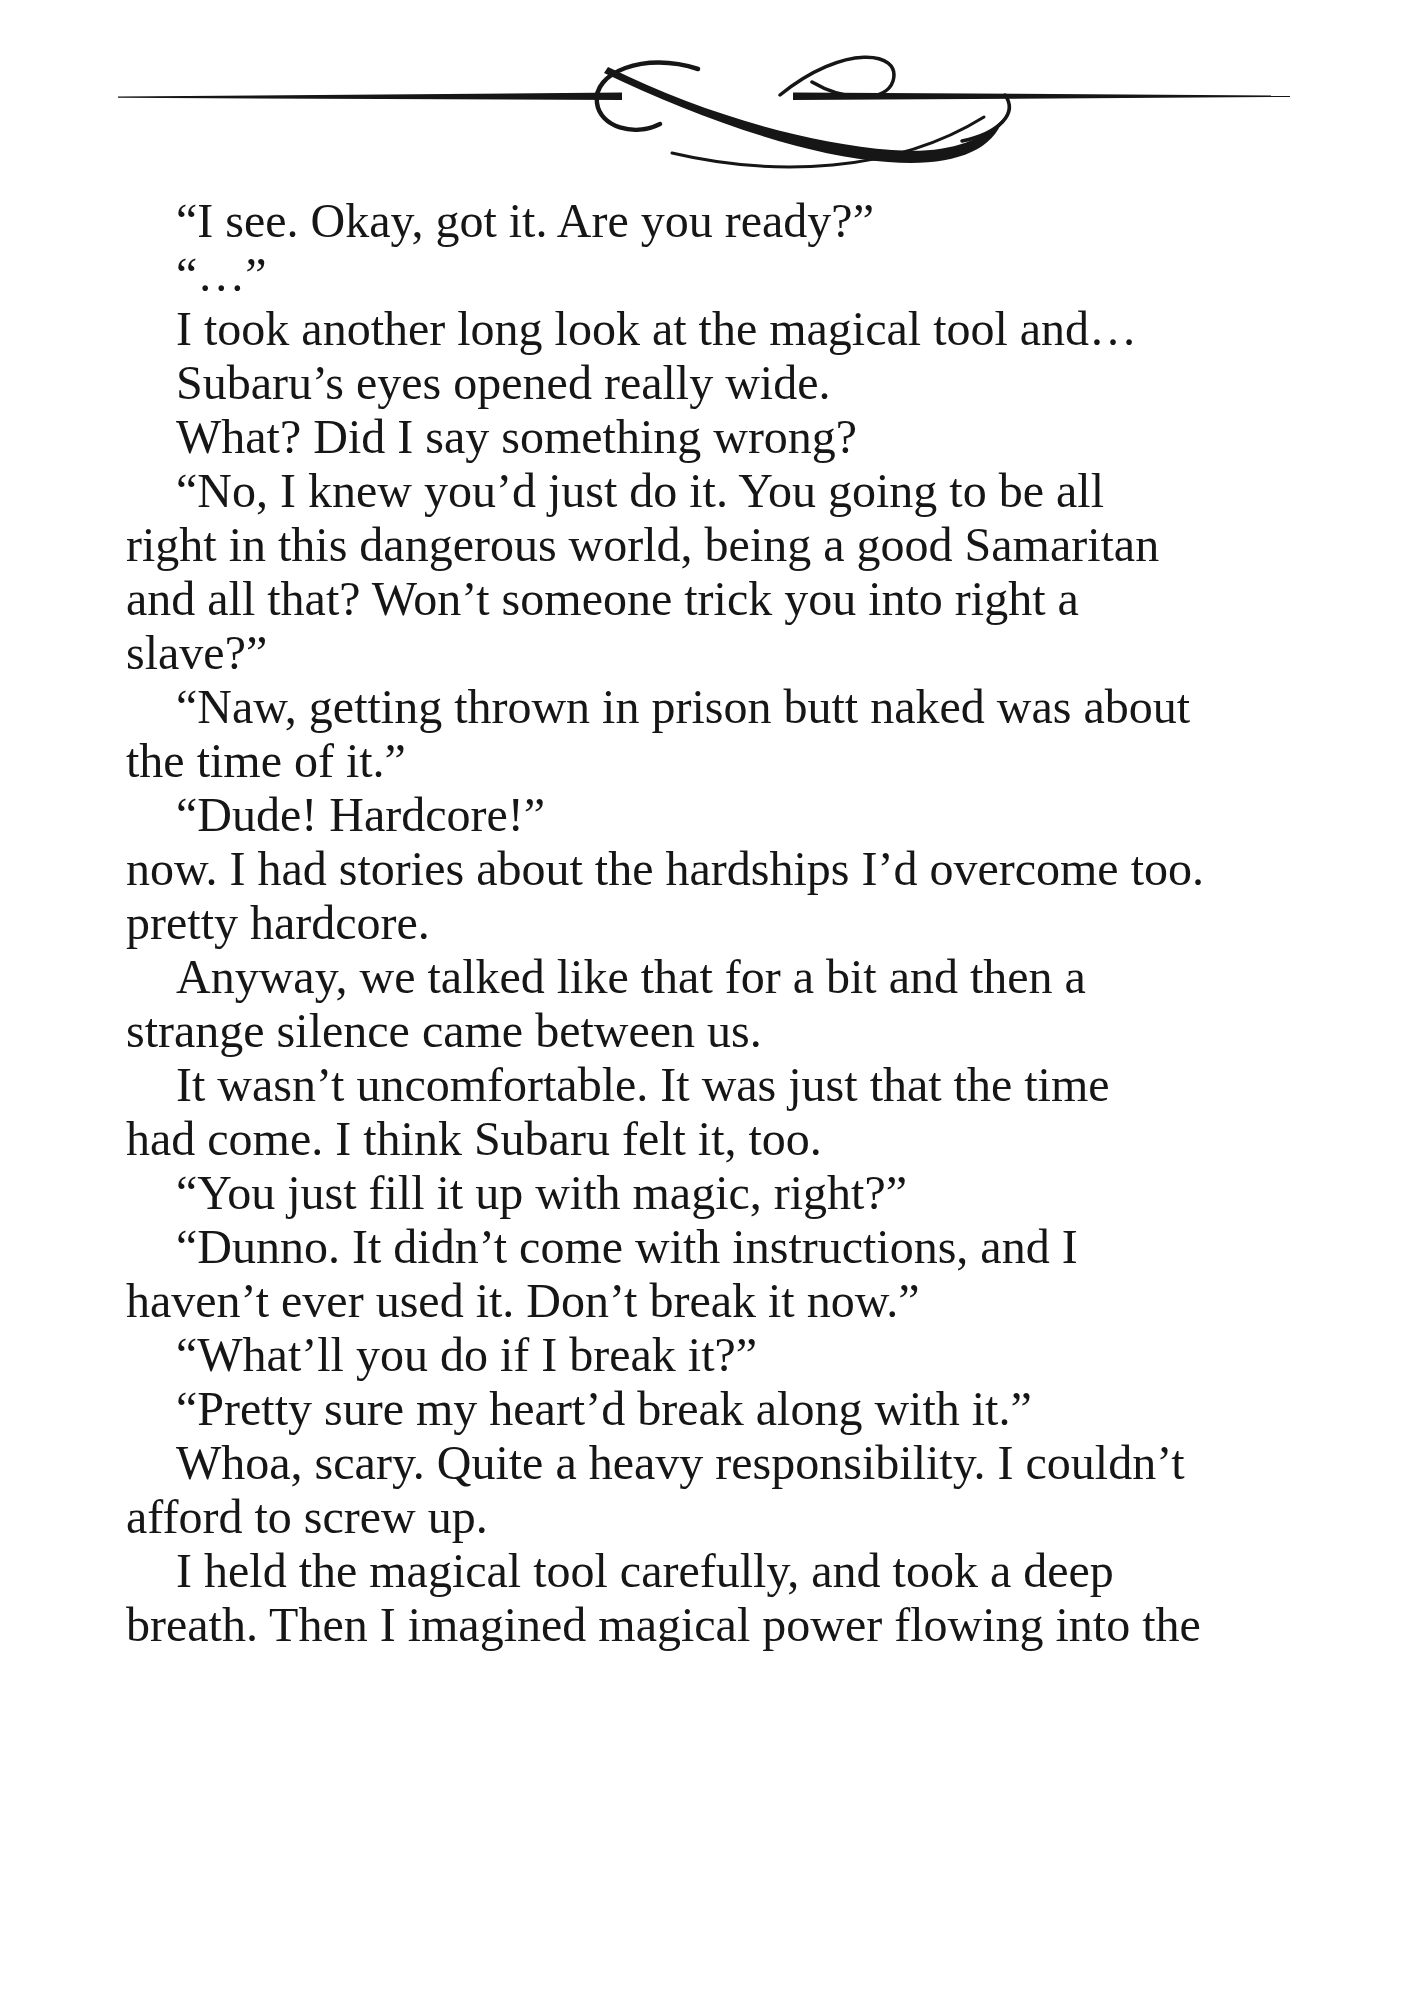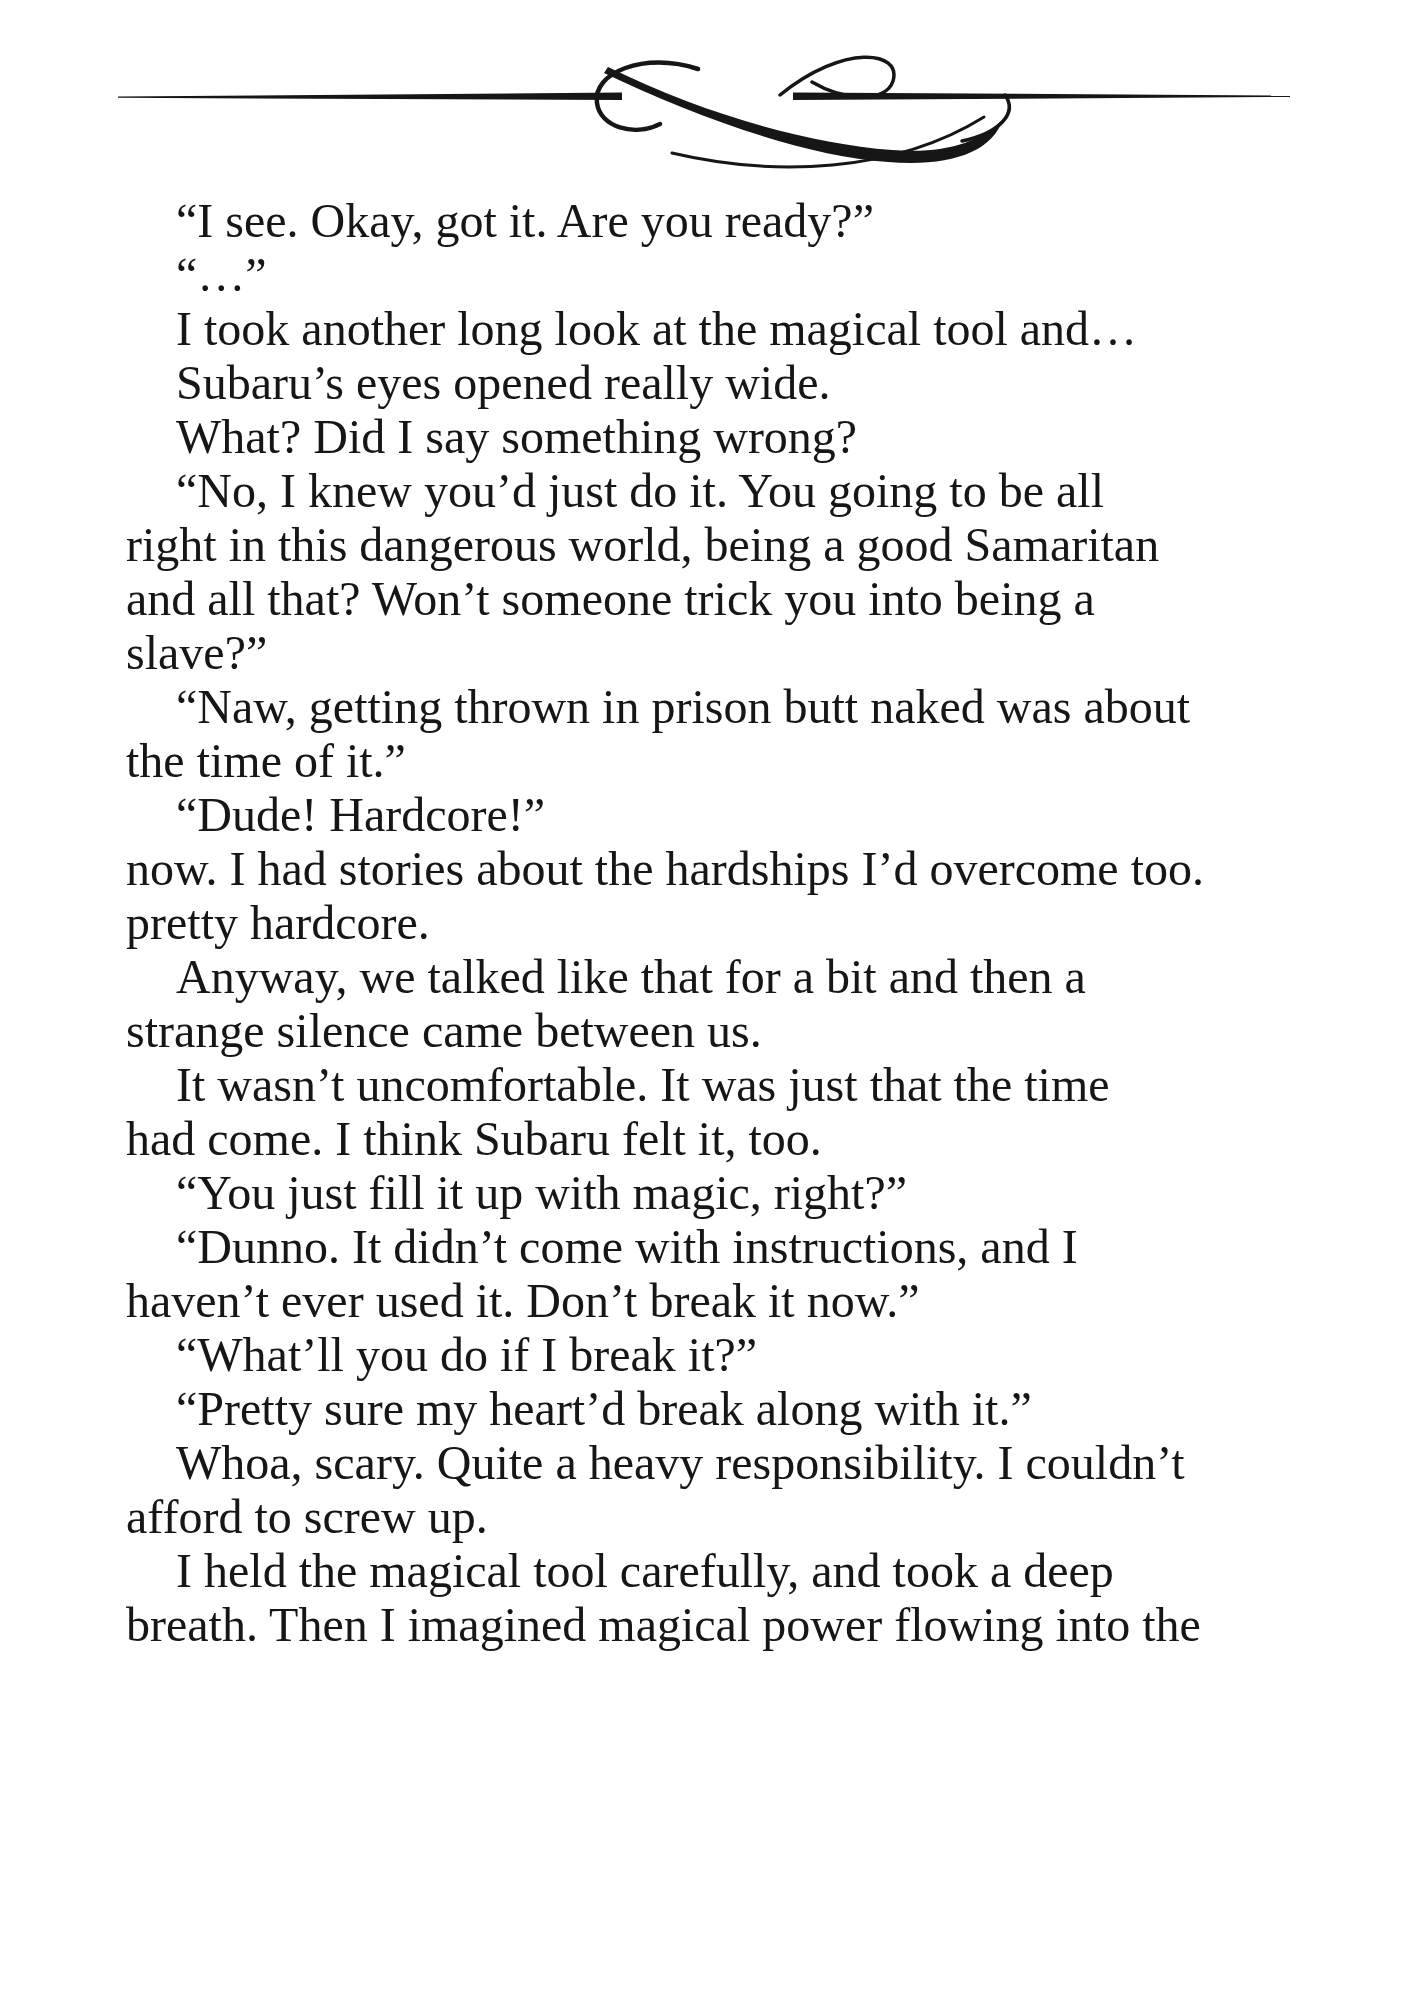--- a/index.html
+++ b/index.html
@@ -59,21 +59,21 @@
   </svg>
 
   <div class="body-text">
       <div class="line indent">“I see. Okay, got it. Are you ready?”</div>
       <div class="line indent">“…”</div>
       <div class="line indent">I took another long look at the magical tool and…</div>
       <div class="line indent">Subaru’s eyes opened really wide.</div>
       <div class="line indent">What? Did I say something wrong?</div>
       <div class="line indent">“No, I knew you’d just do it. You going to be all</div>
       <div class="line">right in this dangerous world, being a good Samaritan</div>
-      <div class="line">and all that? Won’t someone trick you into being a</div>
+      <div class="line">and all that? Won’t someone trick you into right a</div>
       <div class="line">slave?”</div>
       <div class="line indent">“Naw, getting thrown in prison butt naked was about</div>
       <div class="line">the time of it.”</div>
       <div class="line indent">“Dude! Hardcore!”</div>
       <div class="line">now. I had stories about the hardships I’d overcome too.</div>
       <div class="line">pretty hardcore.</div>
       <div class="line indent">Anyway, we talked like that for a bit and then a</div>
       <div class="line">strange silence came between us.</div>
       <div class="line indent">It wasn’t uncomfortable. It was just that the time</div>
       <div class="line">had come. I think Subaru felt it, too.</div>

